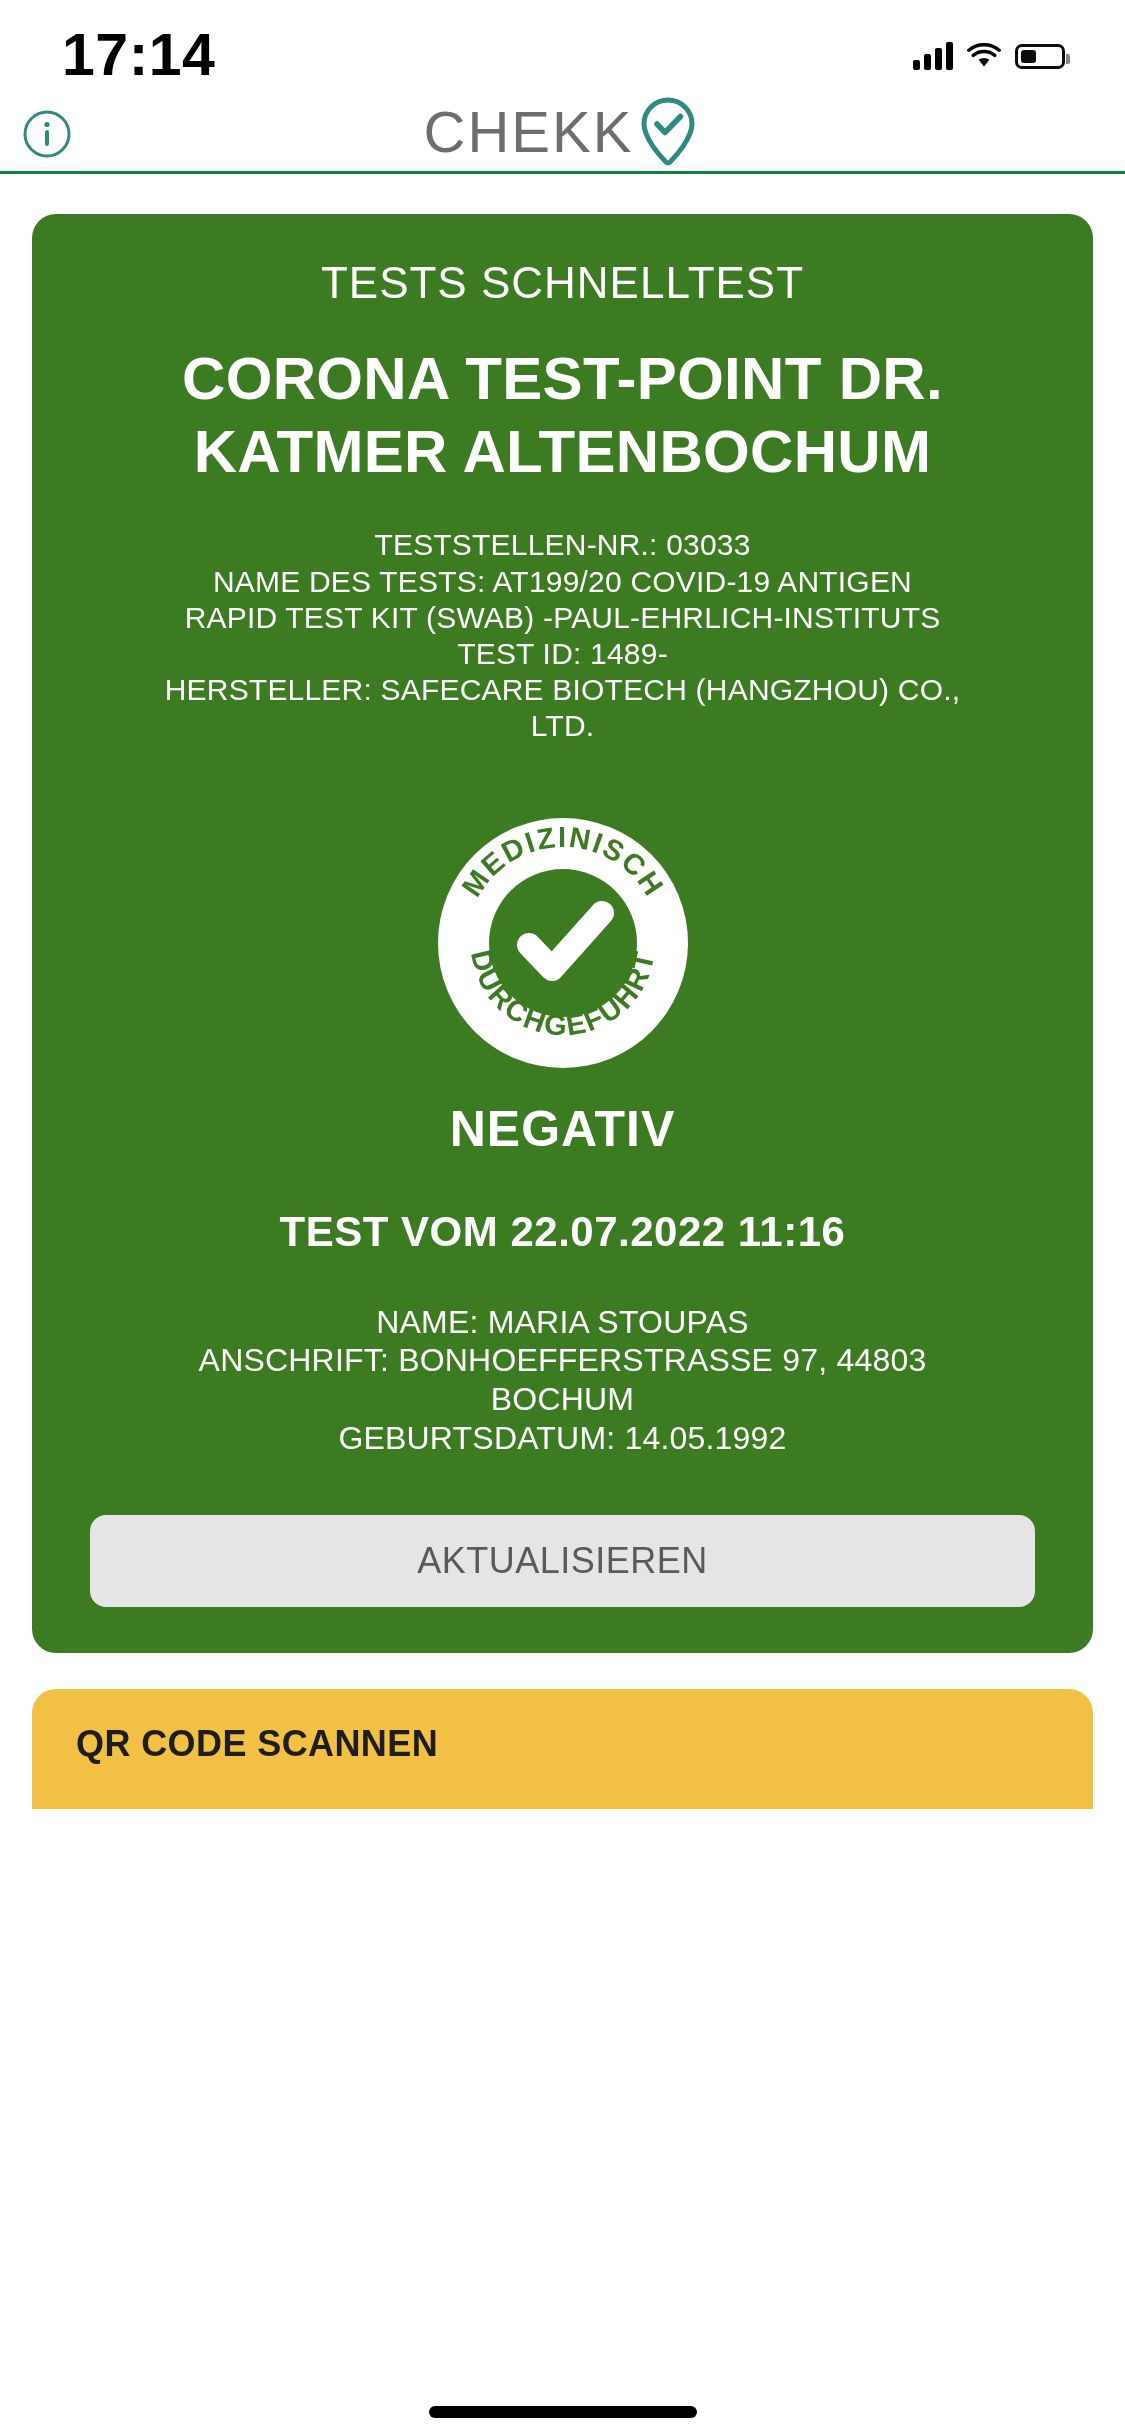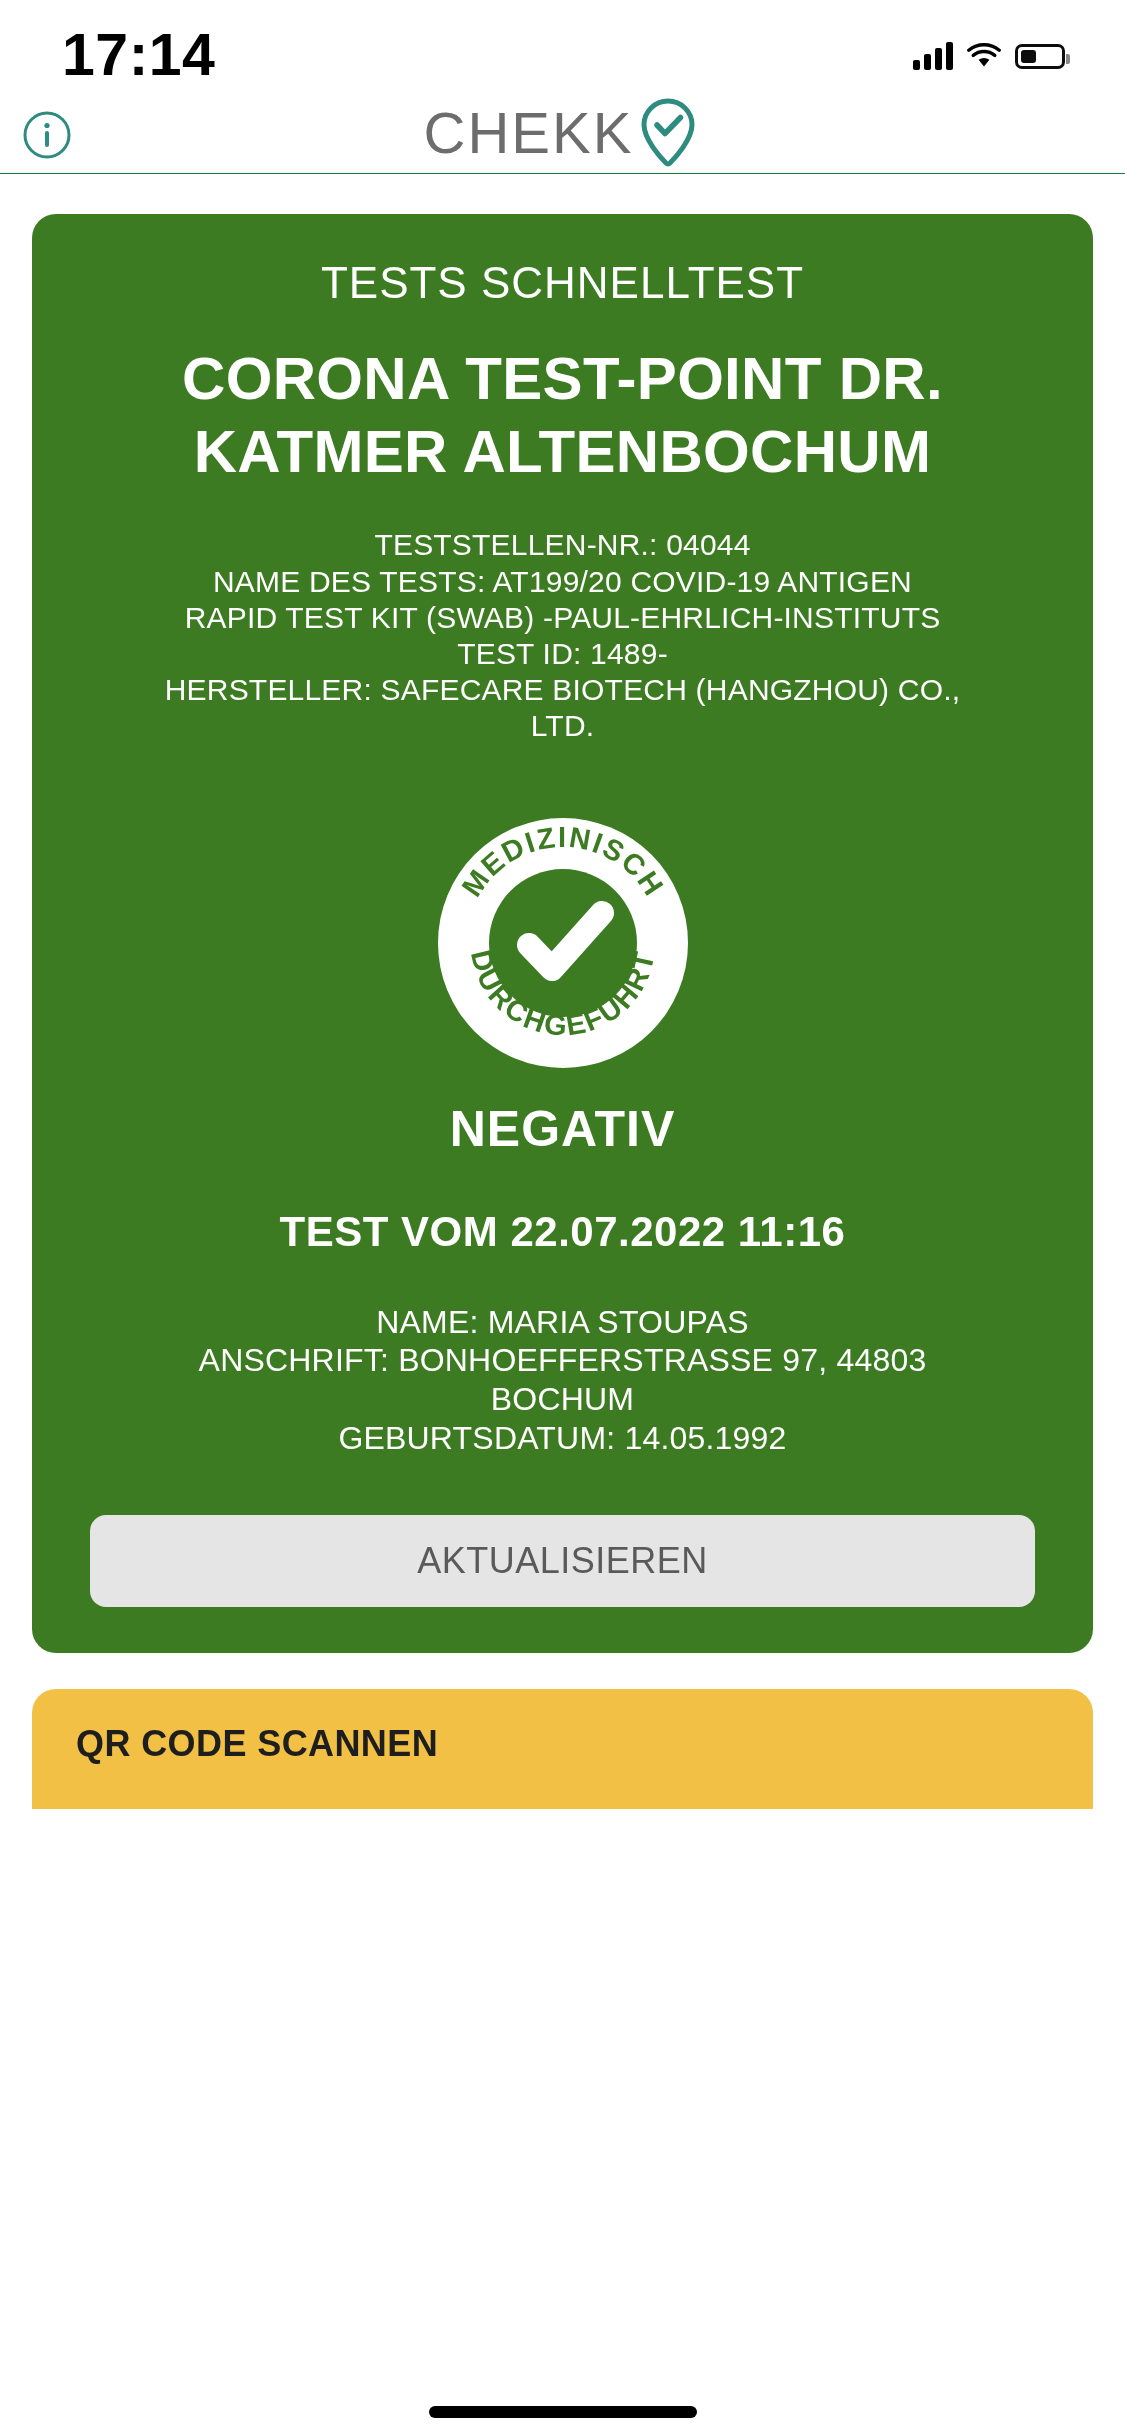--- a/index.html
+++ b/index.html
@@ -76,21 +76,21 @@
     left: 3px; top: 3px; bottom: 3px;
     width: 35%;
     background: #000;
     border-radius: 3px;
   }
 
   
   .app-header {
     position: relative;
     height: 78px;
-    border-bottom: 1px solid #15803d;
+    border-bottom: 3px solid #15803d;
     display: flex;
     align-items: center;
     justify-content: center;
     background: #fff;
   }
   .info-btn {
     position: absolute;
     left: 20px;
     top: 50%;
     transform: translateY(-50%);
@@ -272,21 +272,21 @@
 
 <div class="scroll-area">
 
   <div class="result-card">
 
     <div class="card-kicker">TESTS SCHNELLTEST</div>
 
     <div class="card-title">CORONA TEST-POINT DR. KATMER ALTENBOCHUM</div>
 
     <div class="card-meta">
-      <div>TESTSTELLEN-NR.: 04044</div>
+      <div>TESTSTELLEN-NR.: 03033</div>
       <div>NAME DES TESTS: AT199/20 COVID-19 ANTIGEN</div>
       <div>RAPID TEST KIT (SWAB) -PAUL-EHRLICH-INSTITUTS</div>
       <div>TEST ID: 1489-</div>
       <div>HERSTELLER: SAFECARE BIOTECH (HANGZHOU) CO.,</div>
       <div>LTD.</div>
     </div>
 
     <div class="seal-wrap">
       <span class="seal">
         <svg class="seal" viewBox="0 0 258 258">

